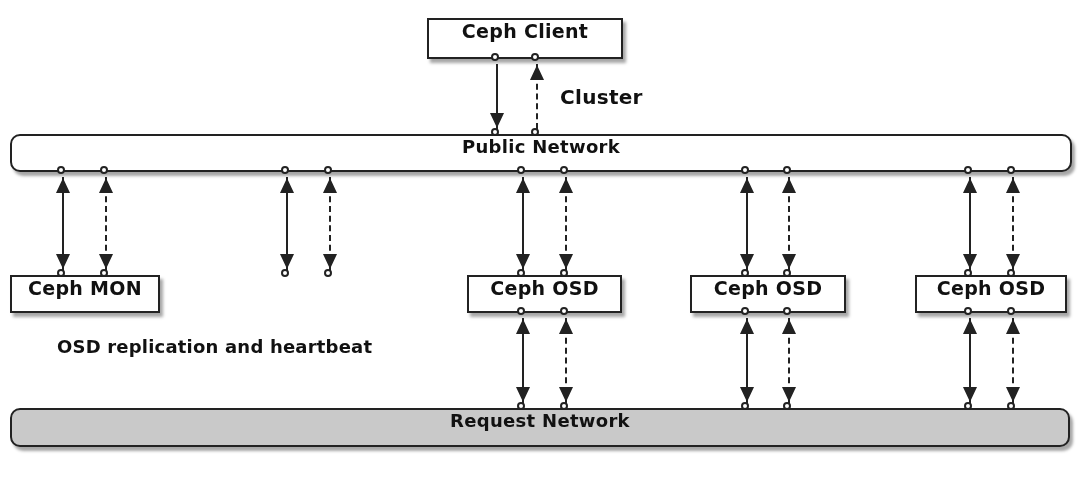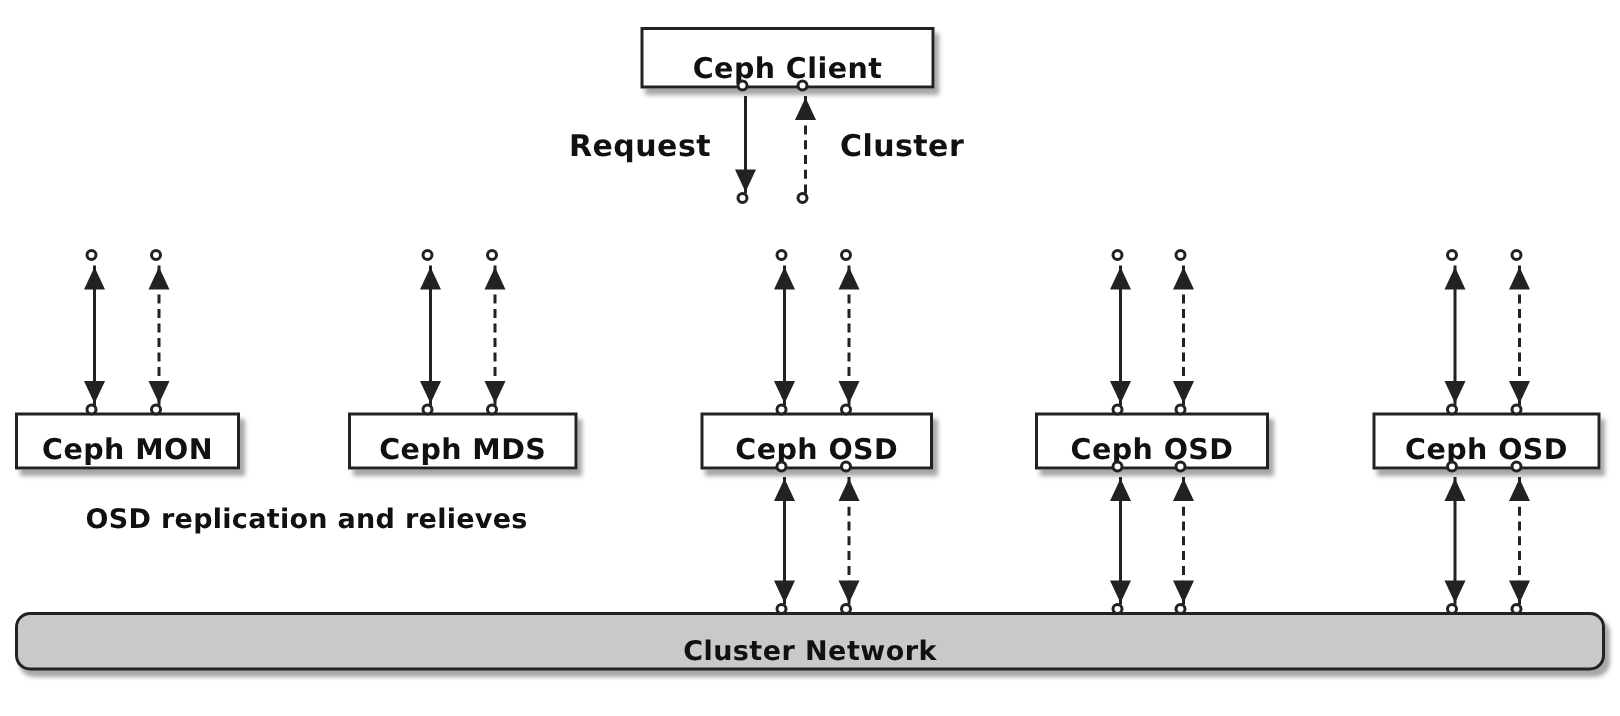--- a/index.html
+++ b/index.html
@@ -19,21 +19,21 @@
     font-family: "DejaVu Sans", "Liberation Sans", sans-serif;
     color: var(--text);
     overflow: hidden;
   }
   .box {
     position: absolute;
     background: var(--box-fill);
     border: 2px solid var(--stroke);
     box-shadow: 3px 4px 3px rgba(0,0,0,0.35);
     display: flex;
-    align-items: flex-end;
+    align-items: flex-start;
     justify-content: center;
     font-weight: bold;
     font-size: 19px;
     letter-spacing: 0.3px;
     white-space: nowrap;
   }
   .netbar {
     border-radius: 10px;
     font-size: 18px;
   }
@@ -88,49 +88,48 @@
     background: #ffffff;
     border: 2px solid var(--stroke);
     border-radius: 50%;
   }
 </style>
 </head>
 <body>
 
 <div id="canvas">
 
+  <div class="box netbar" id="public-bar">
+    <span>Public Network</span>
+  </div>
   <div class="box netbar" id="cluster-bar">
-    <span>Cluster Network</span>
+    <span>Request Network</span>
   </div>
 
   <div class="box" id="client-box">
     <span>Ceph Client</span>
   </div>
 
   <div class="box" id="node-mon">
     <span>Ceph MON</span>
   </div>
-  <div class="box" id="node-mds">
-    <span>Ceph MDS</span>
-  </div>
   <div class="box" id="node-osd1">
     <span>Ceph OSD</span>
   </div>
   <div class="box" id="node-osd2">
     <span>Ceph OSD</span>
   </div>
   <div class="box" id="node-osd3">
     <span>Ceph OSD</span>
   </div>
 
-  <div class="edge-label" id="request-label">Request</div>
   <div class="edge-label" id="response-label">Cluster</div>
 
   <div id="caption">
-    <div>OSD replication and relieves</div>
+    <div>OSD replication and heartbeat</div>
   </div>
 
 <div class="connector">
       <div class="cline" style="left: 496px; top: 64px; height: 65px;"></div>
       <div class="ah-down" style="left: 490px; top: 113px;"></div>
       <div class="port" style="left: 491px; top: 53px;"></div>
       <div class="port" style="left: 491px; top: 128px;"></div>
     </div>
     <div class="connector">
       <div class="cline dashed" style="left: 536px; top: 64px; height: 65px;"></div>

